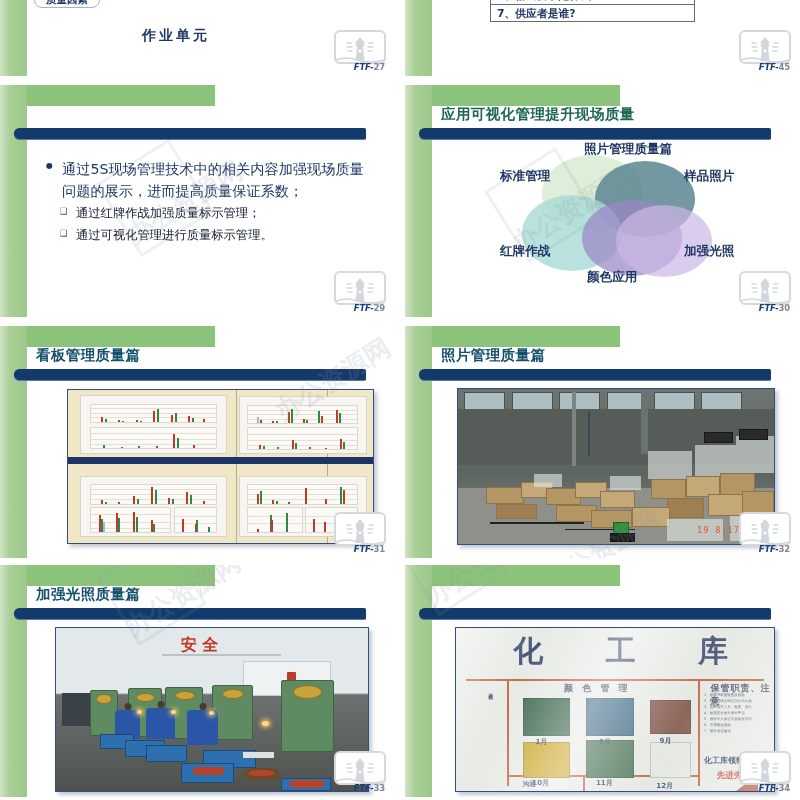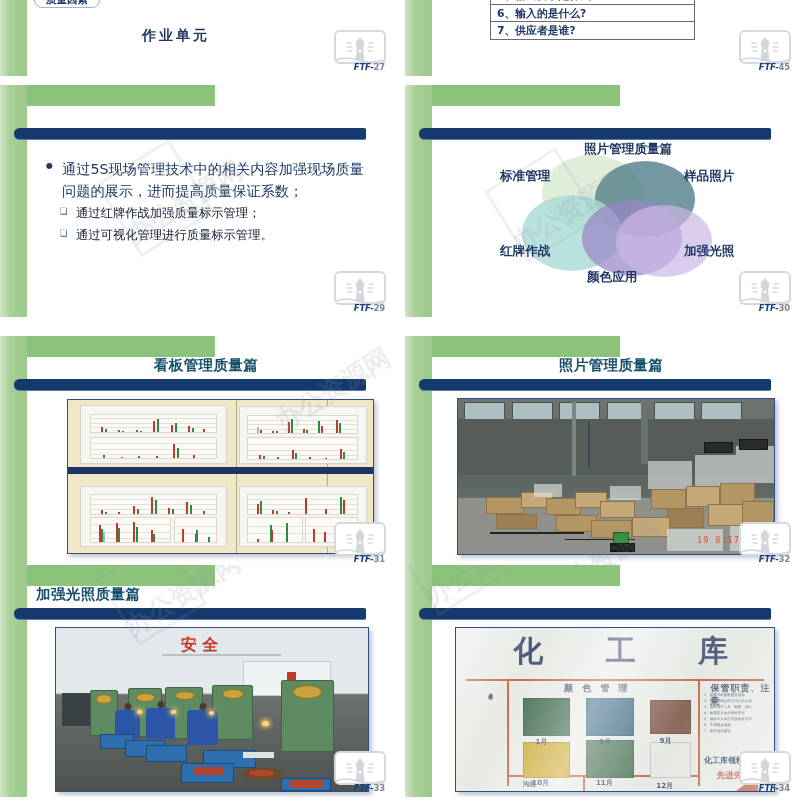--- a/index.html
+++ b/index.html
@@ -17,21 +17,21 @@
     position: absolute;
     width: 393px; height: 232px;
     background: #ffffff;
     overflow: hidden;
   }
   .slide.r0 { height: 76px; }            
   .col-l { left: 0; }
   .col-r { left: 405px; }
   .row0 { top: 0; }
   .row1 { top: 85px; }
-  .row2 { top: 336px; text-align: center; }
+  .row2 { top: 326px; }
   .row3 { top: 565px; }
 
   
   .band-left {
     position: absolute; left: 0; top: 0;
     width: 27px; height: 100%;
     background: linear-gradient(to right,#cfe4c5 0%,#a9cf96 38%,#9cc98a 100%);
   }
   .band-top {
     position: absolute; left: 27px; top: 0;
@@ -271,21 +271,20 @@
       </svg>
       <div class="lbl"><span>FTF</span>-<span class="num">27</span></div>
     </div>
   </div>
 
   <div class="slide col-r row0 r0">
     <div class="band-left"></div>
 
     <div class="qtable">
       <div class="qrow">5、输出要求是什么?</div>
-      <div class="qrow">6、输入的是什么?</div>
       <div class="qrow">7、供应者是谁?</div>
     </div>
 
     <div class="ftf">
       <div class="plate"></div>
       <svg width="52" height="34">
         <g fill="#d3d7dc">
             <polygon points="26,7 31,13 21,13"></polygon>
             <rect x="22" y="13" width="8" height="4" rx="1"></rect>
             <polygon points="23,17 29,17 30.5,31 21.5,31"></polygon>
@@ -338,20 +337,21 @@
           </g>
         <path d="M2 30 Q12 26 24 30 T50 30" fill="none" stroke="#d3d7dc" stroke-width="1.5"></path>
       </svg>
       <div class="lbl"><span>FTF</span>-<span class="num">29</span></div>
     </div>
   </div>
 
   <div class="slide col-r row1">
     <div class="band-left"></div>
     <div class="band-top"></div>
+    <div class="s-title teal">应用可视化管理提升现场质量</div>
     <div class="title-rule"></div>
 
     <div class="venn-wrap">
       <svg width="366" height="170" viewBox="0 0 366 170" style="position:absolute;left:0;top:0">
         <g style="mix-blend-mode:multiply">
           <ellipse cx="160" cy="52" rx="50" ry="38" fill="#d9ecd3" fill-opacity=".88"></ellipse>
           <ellipse cx="213" cy="58" rx="50" ry="38" fill="#4d7b88" fill-opacity=".78"></ellipse>
           <ellipse cx="140" cy="92" rx="50" ry="38" fill="#a9dcd8" fill-opacity=".82"></ellipse>
           <ellipse cx="200" cy="97" rx="50" ry="38" fill="#9a86c6" fill-opacity=".72"></ellipse>
           <ellipse cx="232" cy="100" rx="48" ry="36" fill="#cbb6e4" fill-opacity=".70"></ellipse>

